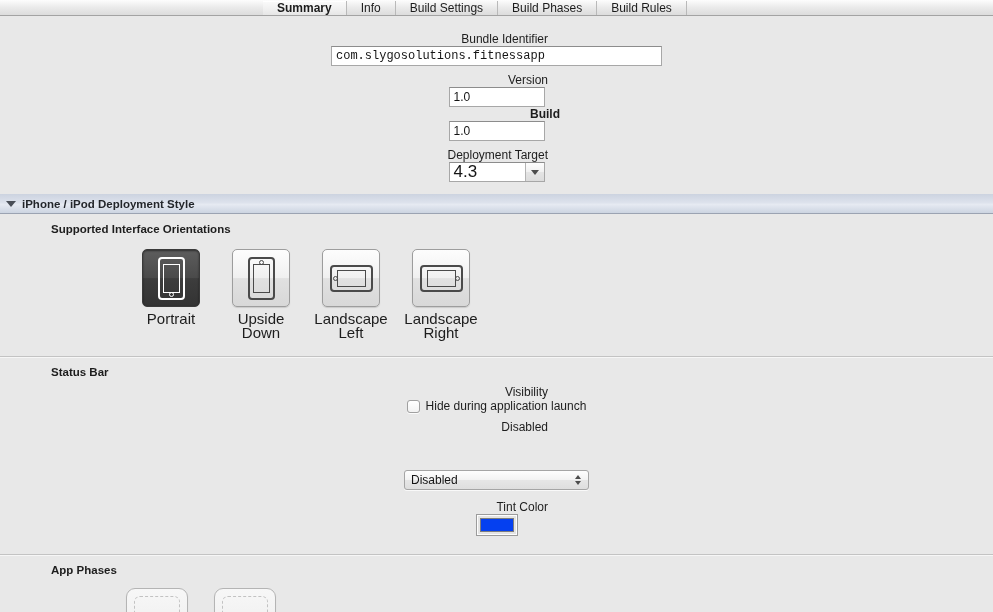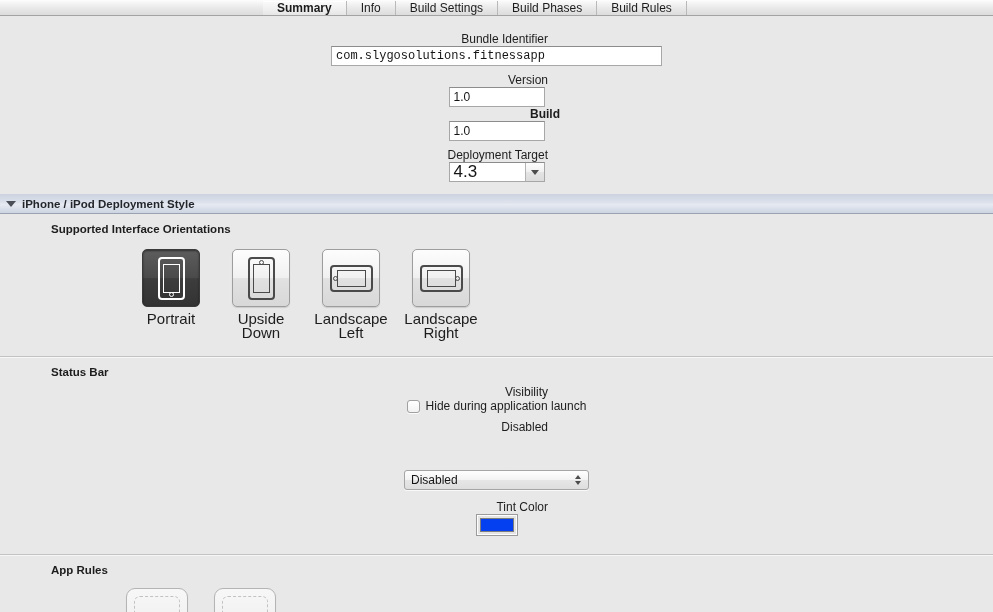--- a/index.html
+++ b/index.html
@@ -475,21 +475,21 @@
     <div class="row" style="margin-top:10px;justify-content:flex-end;">
       <div class="label">Tint Color</div>
       <div class="colorwell">
         <div class="swatch" id="tint-swatch" style="background: rgb(5, 64, 240);"></div>
       </div>
     </div>
 
   </div>
 
   <div class="section">
-    <div class="section-title">App Rules</div>
+    <div class="section-title">App Phases</div>
     <div class="appicons">
       <div class="icon-well">
         <div class="inner"></div>
       </div>
       <div class="icon-well">
         <div class="inner"></div>
       </div>
     </div>
   </div>
 

